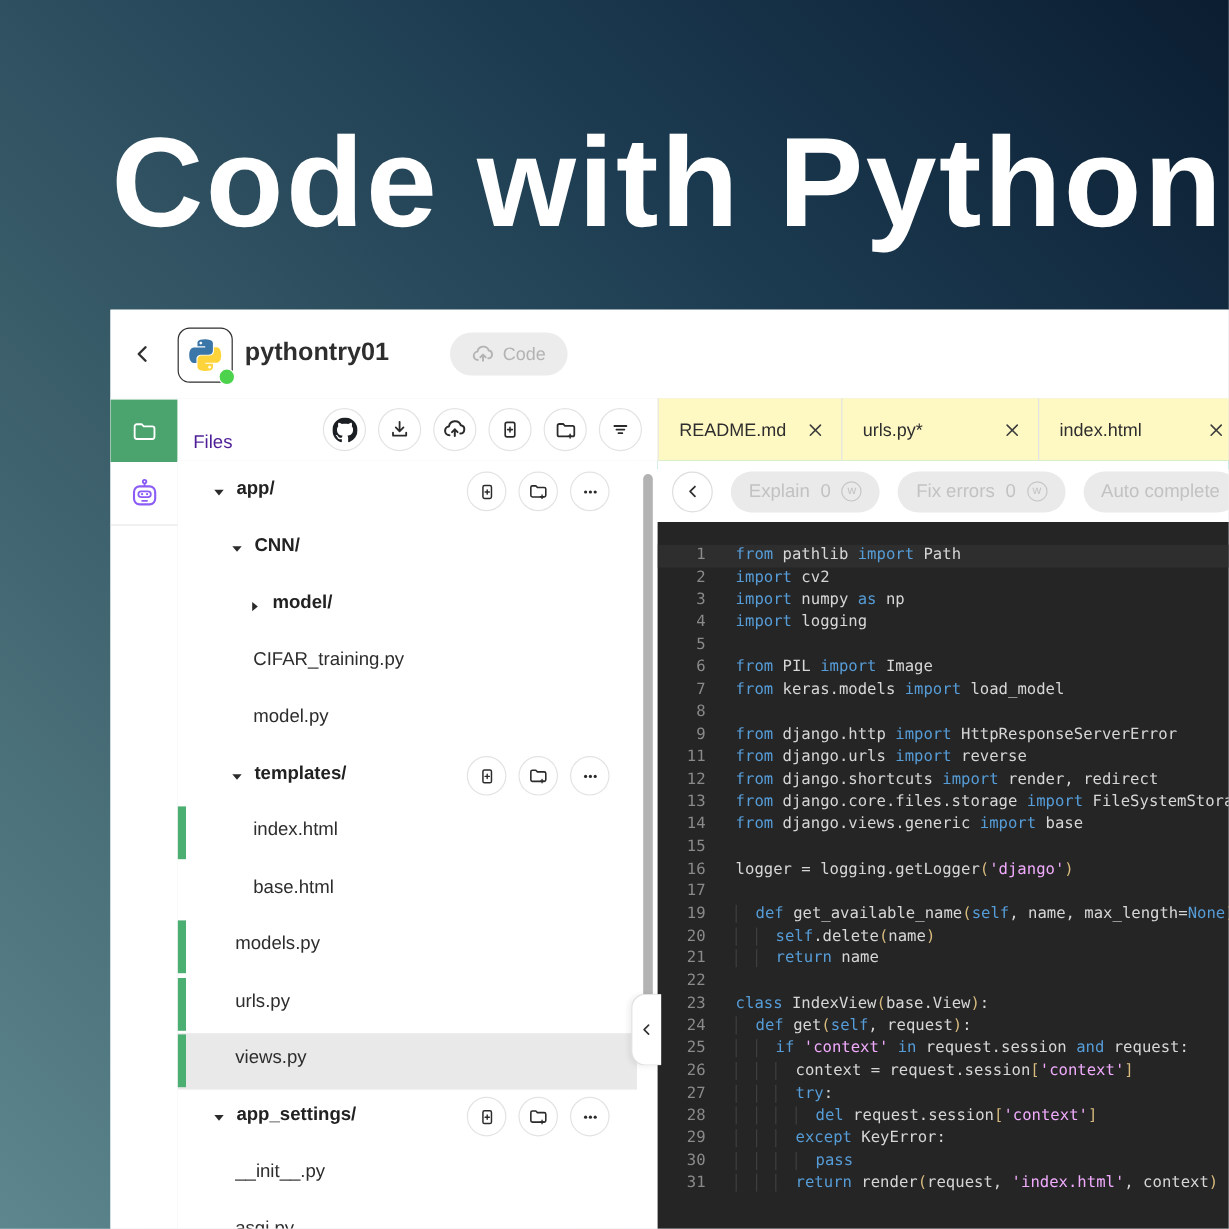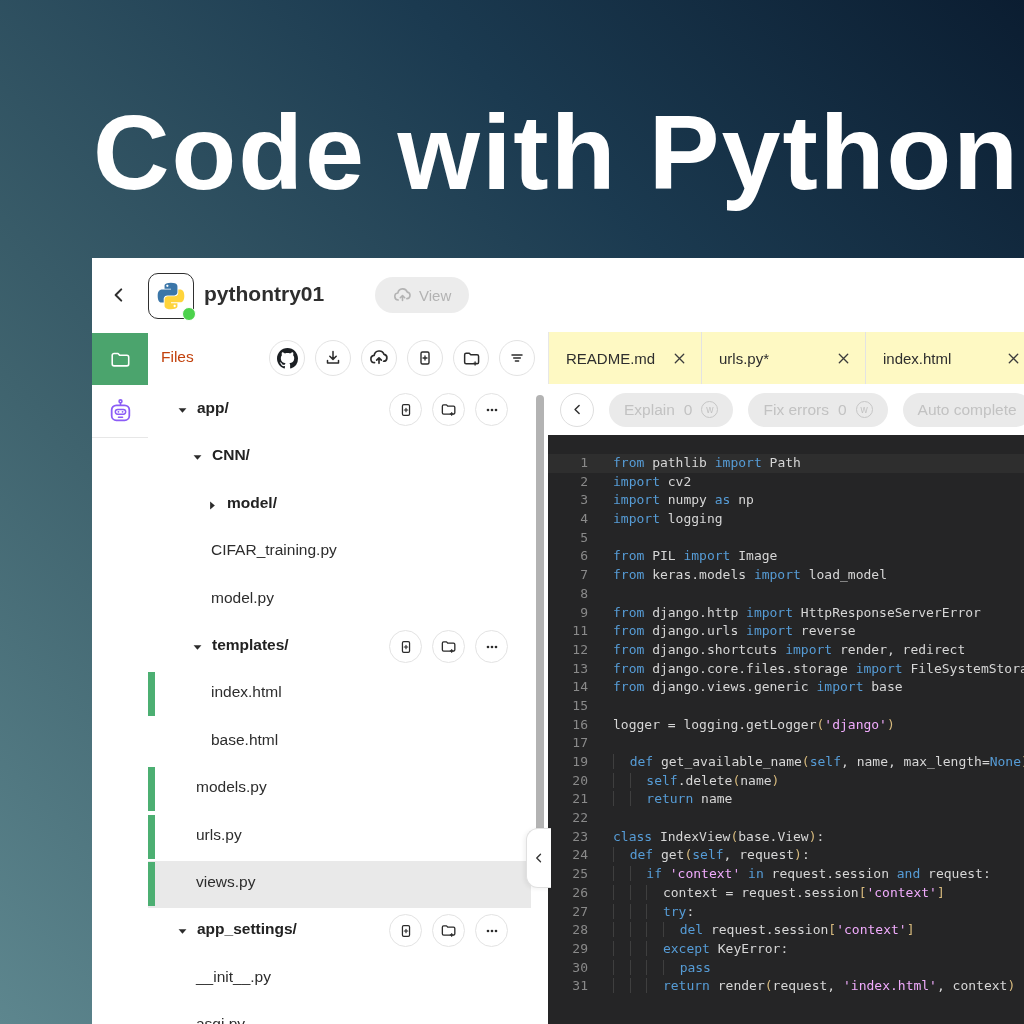--- a/index.html
+++ b/index.html
@@ -19,21 +19,21 @@
   .logo-tile{position:absolute;left:56px;top:15px;width:44px;height:44px;border:1.6px solid #2f2f2f;border-radius:10px;background:#fff;display:flex;align-items:center;justify-content:center;}
   .logo-dot{position:absolute;right:-3px;bottom:-3px;width:12px;height:12px;border-radius:50%;background:#4cd24c;border:1.5px solid #fff;}
   .project-title{position:absolute;left:112px;top:24px;font-size:21px;font-weight:600;color:#2e2e2e;}
   .saved-pill{position:absolute;left:283px;top:19px;height:36px;border-radius:18px;background:#ececec;color:#b3b3b3;font-size:15px;display:flex;align-items:center;gap:7px;padding:0 18px;}
   
   .rail{position:absolute;left:0;top:74px;width:56px;bottom:0;background:#fff;border-right:1px solid #e7e7e7;}
   .rail-files{position:absolute;left:0;top:1px;width:56px;height:52px;background:#4ba46d;display:flex;align-items:center;justify-content:center;cursor:pointer;}
   .rail-robot{position:absolute;left:0;top:53px;width:56px;height:52px;border-bottom:1px solid #e7e7e7;display:flex;align-items:center;justify-content:center;cursor:pointer;}
   
   .files-header{position:absolute;left:56px;top:74px;width:400px;height:52px;background:#fff;border-bottom:1px solid #e7e7e7;}
-  .files-title{position:absolute;left:13px;top:16px;font-size:15.5px;color:#c2410c;}
+  .files-title{position:absolute;left:13px;top:28px;font-size:15.5px;color:#4c1d95;}
   .fh-icons{position:absolute;right:13px;top:8px;display:flex;gap:10px;}
   .circle-btn{width:36px;height:36px;border-radius:50%;border:1px solid #e3e3e3;background:#fff;display:flex;align-items:center;justify-content:center;cursor:pointer;box-sizing:border-box;}
   .tree{position:absolute;left:56px;top:126px;width:383px;bottom:0;overflow:hidden;background:#fff;}
   .tree-row{position:absolute;left:0;width:100%;height:47px;cursor:pointer;}
   .tree-row.selected{background:#e9e9e9;}
   .gbar{position:absolute;left:0;top:1px;width:7px;height:44px;background:#4caf72;}
   .t-chev{position:absolute;top:18px;}
   .t-label{position:absolute;top:12px;font-size:15.5px;color:#2d2d2d;white-space:nowrap;}
   .t-label.folder{font-weight:700;color:#222;}
   .row-actions{position:absolute;top:6px;display:flex;gap:10px;}
@@ -79,21 +79,21 @@
         <path fill="#ffd43b" d="M32.115 47.833c8.124 0 7.617-3.523 7.617-3.523l-.01-3.65H31.97v-1.095h10.832S48 40.155 48 31.958c0-8.197-4.537-7.906-4.537-7.906h-2.708v3.803s.146 4.537-4.465 4.537h-7.688s-4.32-.07-4.32 4.175v7.019s-.656 4.247 7.833 4.247zm4.275-2.454a1.393 1.393 0 0 1-1.395-1.395c0-.77.624-1.395 1.395-1.395s1.395.624 1.395 1.395c0 .771-.624 1.395-1.395 1.395z"></path>
       </svg>
       <span class="logo-dot"></span>
     </div>
     <div class="project-title">pythontry01</div>
     <div class="saved-pill">
       <svg width="19" height="19" viewBox="0 0 18 18">
         <path d="M5 13.2a3.3 3.3 0 0 1-.35-6.58 4.6 4.6 0 0 1 8.9-.82 3.1 3.1 0 0 1-.45 6.15" fill="none" stroke="#b3b3b3" stroke-width="1.5" stroke-linecap="round" stroke-linejoin="round"></path>
         <path d="M9 13.8V9.2M6.9 11.1L9 9l2.1 2.1" fill="none" stroke="#b3b3b3" stroke-width="1.5" stroke-linecap="round" stroke-linejoin="round"></path>
       </svg>
-      <span>View</span>
+      <span>Code</span>
     </div>
   </div>
 
   <div class="rail">
     <div class="rail-files">
       <svg width="22" height="22" viewBox="0 0 24 24">
         <path d="M3.5 8c0-1.1.9-2 2-2h4.3l2 2h7.7c1.1 0 2 .9 2 2v7.5c0 1.1-.9 2-2 2h-14c-1.1 0-2-.9-2-2V8z" fill="none" stroke="#ffffff" stroke-width="1.7" stroke-linejoin="round"></path>
       </svg>
     </div>
     <div class="rail-robot">

